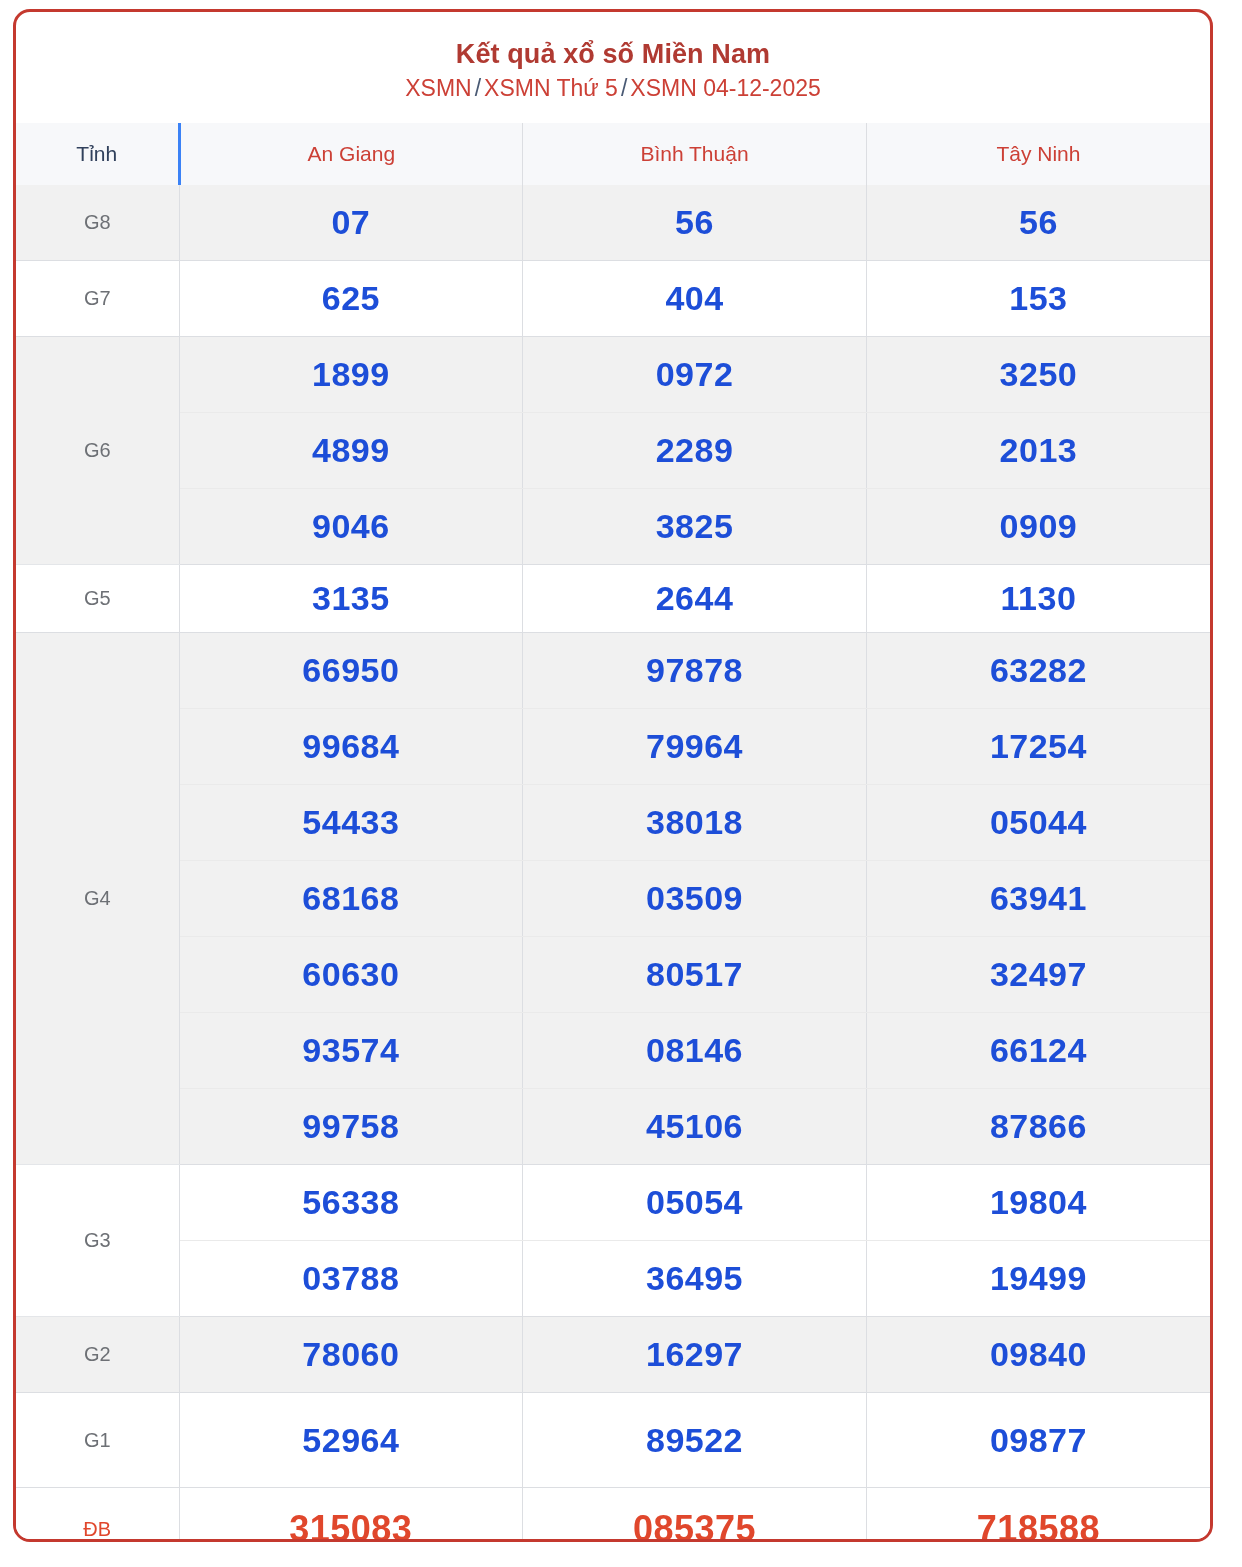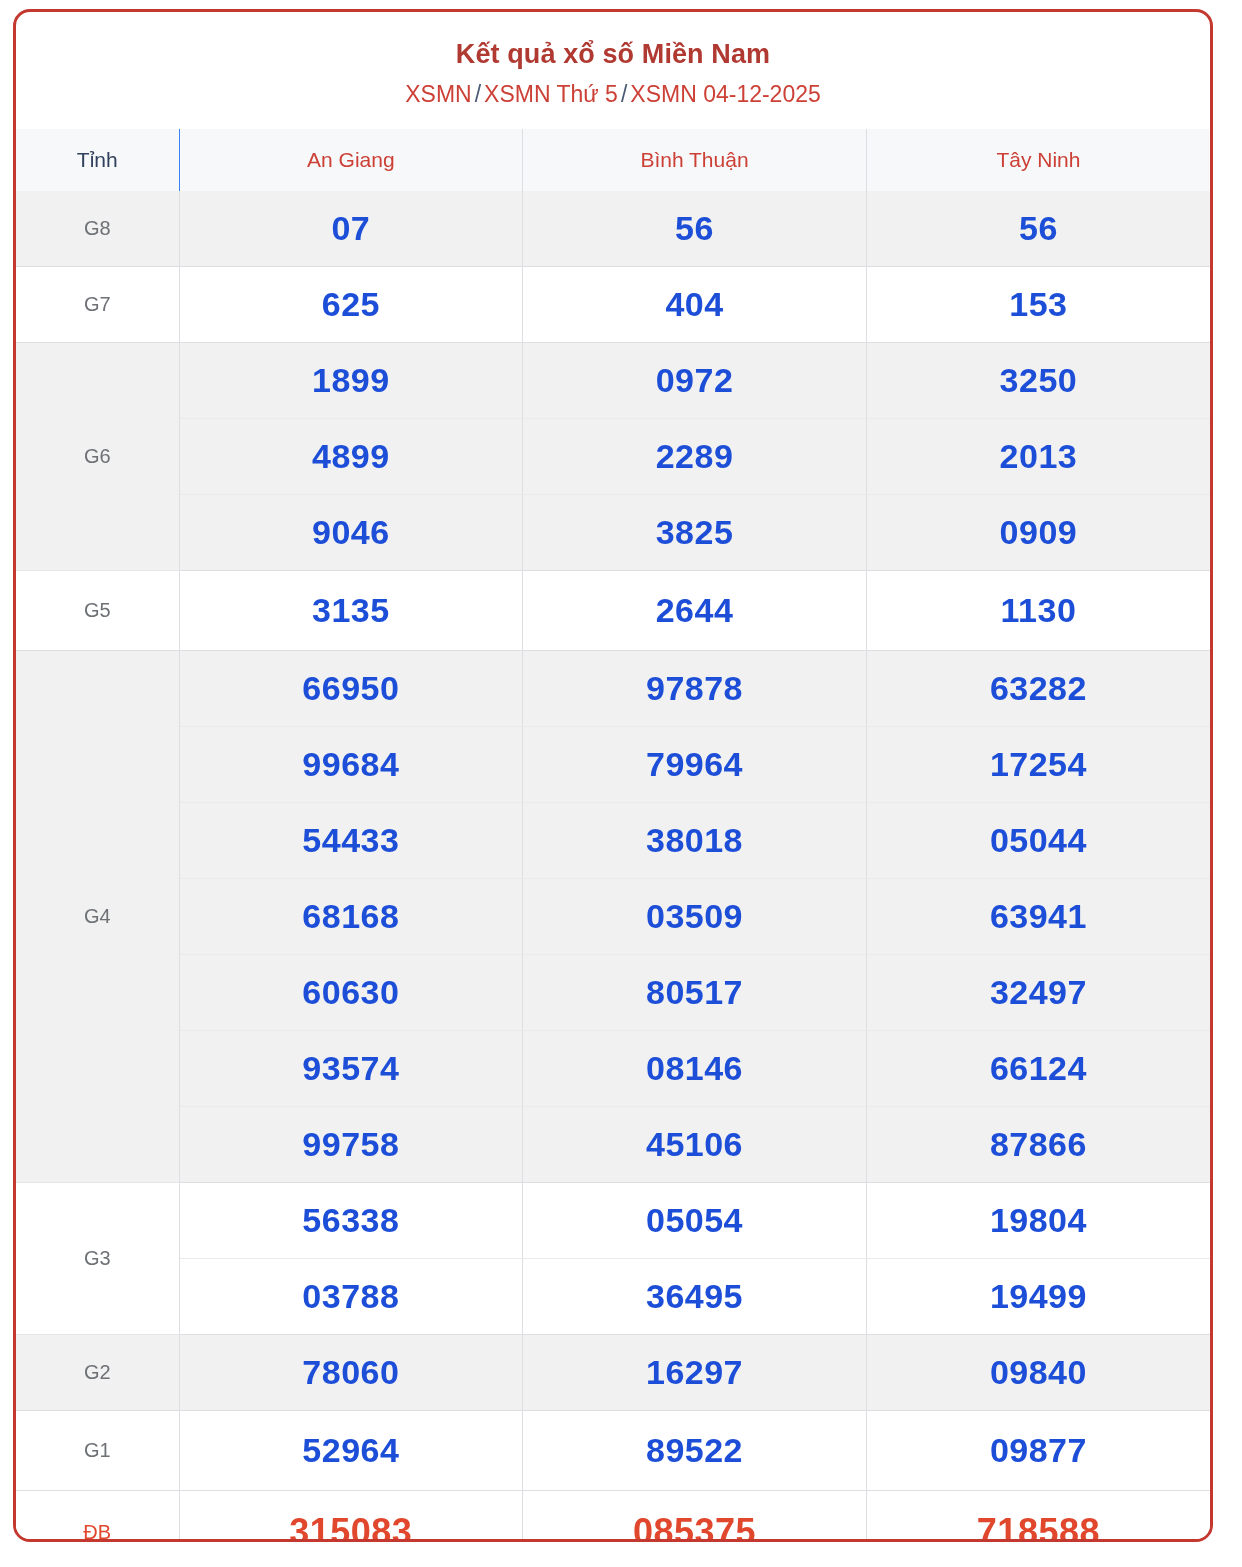--- a/index.html
+++ b/index.html
@@ -33,21 +33,21 @@
     text-align: center;
   }
   .page-title {
     font-size: 27px;
     font-weight: bold;
     color: #b03a32;
     letter-spacing: 0.1px;
     line-height: 1.2;
   }
   .breadcrumb {
-    margin-top: 11px;
+    margin-top: 5px;
     font-size: 23px;
     color: #cc4036;
     line-height: 1.2;
     white-space: nowrap;
   }
   .breadcrumb .crumb {
     color: #cc4036;
     text-decoration: none;
   }
   .breadcrumb .sep {
@@ -79,21 +79,21 @@
     height: 62px;
     font-size: 21px;
     font-weight: normal;
     text-align: center;
     vertical-align: middle;
     border-top: 1px solid #e9ebee;
     border-bottom: 1px solid #e9ebee;
   }
   thead th.th-label {
     color: #31415c;
-    border-right: 1px solid #3b82f6;
+    border-right: 3px solid #3b82f6;
   }
   thead th.th-prov {
     color: #cc4036;
     border-right: 1px solid #dcdee2;
   }
   thead th.th-prov:last-child { border-right: 0; }
 
   
   tbody td.lbl {
     width: 163px;
@@ -181,21 +181,21 @@
         <tr class="shade group-mid" style="height: 76px; margin-left: 28px;">
           <td class="num">4899</td>
           <td class="num">2289</td>
           <td class="num">2013</td>
         </tr>
         <tr class="shade group-end" style="height: 76px;">
           <td class="num">9046</td>
           <td class="num">3825</td>
           <td class="num">0909</td>
         </tr>
-        <tr class="plain group-end" style="height: 80px;">
+        <tr class="plain group-end" style="height: 68px;">
           <td class="lbl" rowspan="1">G5</td>
           <td class="num">3135</td>
           <td class="num">2644</td>
           <td class="num">1130</td>
         </tr>
         <tr class="shade group-mid" style="height: 76px;">
           <td class="lbl" rowspan="7">G4</td>
           <td class="num">66950</td>
           <td class="num">97878</td>
           <td class="num">63282</td>
@@ -240,21 +240,21 @@
           <td class="num">03788</td>
           <td class="num">36495</td>
           <td class="num">19499</td>
         </tr>
         <tr class="shade group-end" style="height: 76px;">
           <td class="lbl" rowspan="1">G2</td>
           <td class="num">78060</td>
           <td class="num">16297</td>
           <td class="num">09840</td>
         </tr>
-        <tr class="plain group-end" style="height: 80px; padding-left: 48px;">
+        <tr class="plain group-end" style="height: 95px; padding-left: 48px;">
           <td class="lbl" rowspan="1">G1</td>
           <td class="num">52964</td>
           <td class="num">89522</td>
           <td class="num">09877</td>
         </tr>
         <tr class="plain group-end db" style="height: 82px;">
           <td class="lbl" rowspan="1">ĐB</td>
           <td class="num">315083</td>
           <td class="num">085375</td>
           <td class="num">718588</td>

